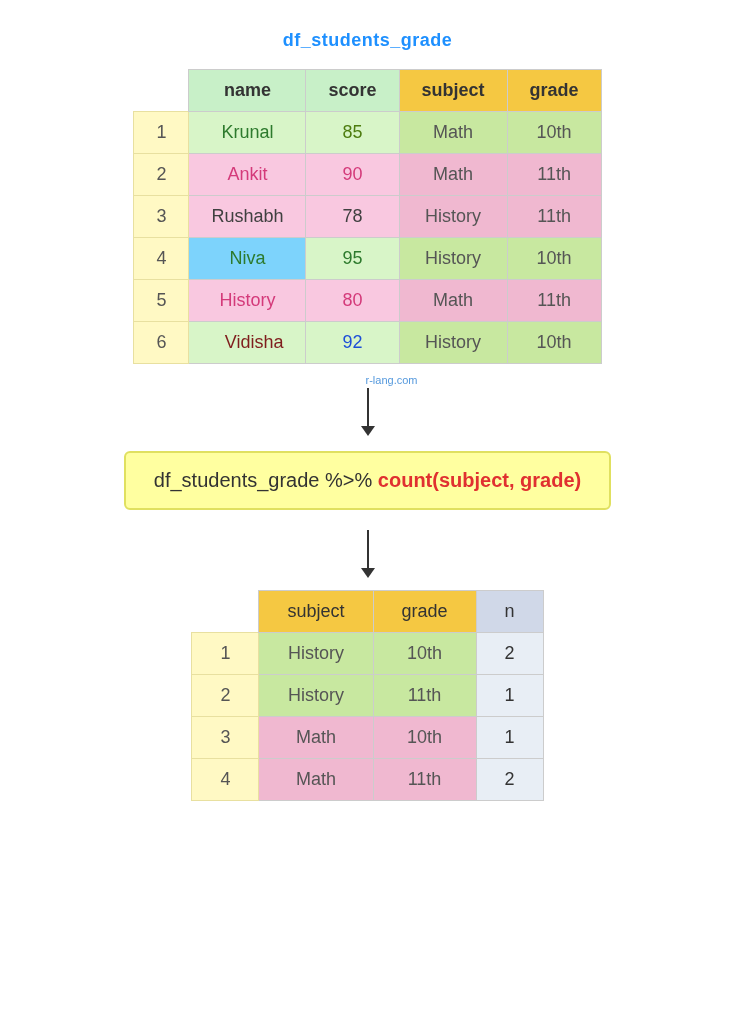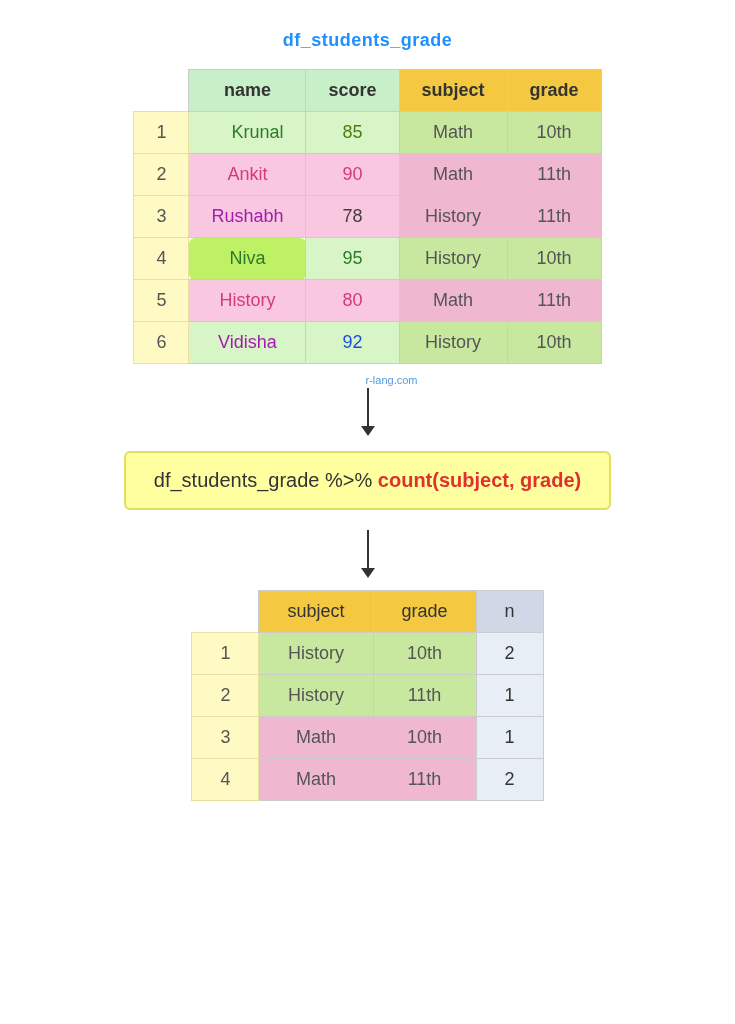--- a/index.html
+++ b/index.html
@@ -160,56 +160,56 @@
         <th class="idx-cell" style="background:transparent;border:none;"></th>
         <th class="th-name">name</th>
         <th class="th-score">score</th>
         <th class="th-subject">subject</th>
         <th class="th-grade">grade</th>
       </tr>
     </thead>
     <tbody id="top-table-body">
     <tr>
       <td class="idx-cell">1</td>
-      <td style="background:#d8f5c8;color:#2d7a2d;font-weight:500;text-align:right;">Krunal</td>
+      <td style="background:#d8f5c8;color:#2d7a2d;font-weight:500;">Krunal</td>
       <td style="background:#d8f5c8;color:#4d7c0f;font-weight:500;">85</td>
       <td style="background:#c8e8a0;color:#555;">Math</td>
       <td style="background:#c8e8a0;color:#555;">10th</td>
     </tr>
         <tr>
       <td class="idx-cell">2</td>
       <td style="background:#f9c8e0;color:#d43a7a;font-weight:500;">Ankit</td>
       <td style="background:#f9c8e0;color:#d43a7a;font-weight:500;">90</td>
       <td style="background:#f0b8d0;color:#555;">Math</td>
       <td style="background:#f0b8d0;color:#555;">11th</td>
     </tr>
         <tr>
       <td class="idx-cell">3</td>
-      <td style="background:#f9c8e0;color:#a21caf;font-weight:500;">Rushabh</td>
+      <td style="background:#f9c8e0;color:#404040;font-weight:500;">Rushabh</td>
       <td style="background:#f9c8e0;color:#404040;font-weight:500;">78</td>
       <td style="background:#f0b8d0;color:#555;">History</td>
       <td style="background:#f0b8d0;color:#555;">11th</td>
     </tr>
         <tr>
       <td class="idx-cell">4</td>
-      <td style="background:#bef264;color:#2d7a2d;font-weight:500;border-radius:6px;">Niva</td>
+      <td style="background:#7dd3fc;color:#2d7a2d;font-weight:500;">Niva</td>
       <td style="background:#d8f5c8;color:#2d7a2d;font-weight:500;">95</td>
       <td style="background:#c8e8a0;color:#555;">History</td>
       <td style="background:#c8e8a0;color:#555;">10th</td>
     </tr>
         <tr>
       <td class="idx-cell">5</td>
       <td style="background:#f9c8e0;color:#d43a7a;font-weight:500;">History</td>
       <td style="background:#f9c8e0;color:#d43a7a;font-weight:500;">80</td>
       <td style="background:#f0b8d0;color:#555;">Math</td>
       <td style="background:#f0b8d0;color:#555;">11th</td>
     </tr>
         <tr>
       <td class="idx-cell">6</td>
-      <td style="background:#d8f5c8;color:#a21caf;font-weight:500;">Vidisha</td>
+      <td style="background:#d8f5c8;color:#7f1d1d;font-weight:500;text-align:right;">Vidisha</td>
       <td style="background:#d8f5c8;color:#1d4ed8;font-weight:500;">92</td>
       <td style="background:#c8e8a0;color:#555;">History</td>
       <td style="background:#c8e8a0;color:#555;">10th</td>
     </tr>
       </tbody>
   </table>
 </div>
 
 <div class="arrow-container">
   <span class="watermark">r-lang.com</span>

